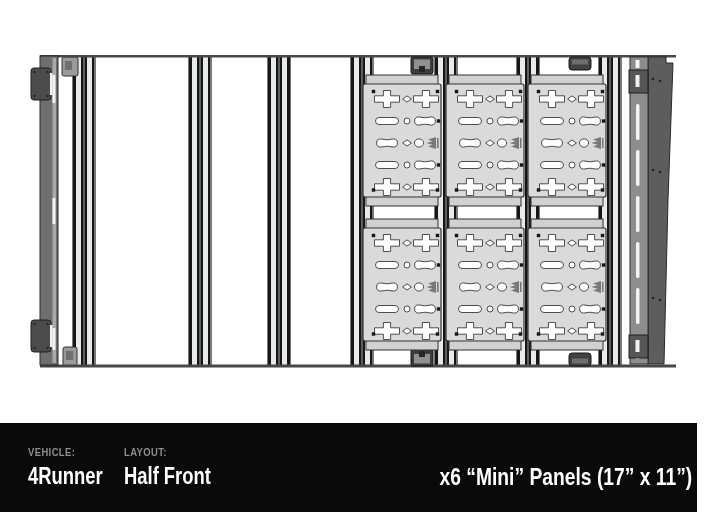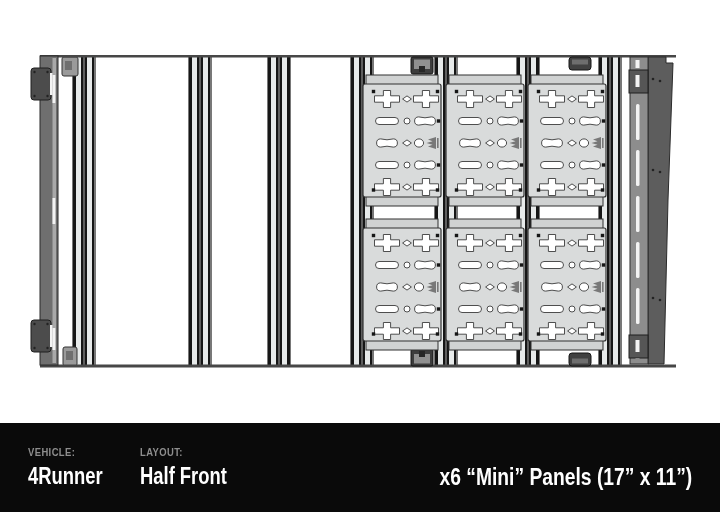--- a/index.html
+++ b/index.html
@@ -1,22 +1,22 @@
 <!DOCTYPE html>
 <html><head>
 <meta charset="utf-8">
 <style>
   html,body{margin:0;padding:0;background:#fff;}
-  .stage{position:relative;width:720px;height:514px;background:#ffffff;overflow:hidden;
-         font-family:"Liberation Sans",sans-serif;}
+  .stage{position:relative;width:656px;height:514px;background:#ffffff;overflow:hidden;
+         font-family:"Liberation Sans",sans-serif;padding-left:41px;}
   #diagram-svg{position:absolute;left:0;top:0;}
   .info-bar{position:absolute;left:0;top:423px;width:720px;height:89px;background:#0a0a0a;}
   .field{position:absolute;top:23px;display:flex;flex-direction:column;gap:6px;}
   .field-vehicle{left:28px;}
-  .field-layout{left:140px;}
+  .field-layout{left:124px;}
   .bar-label{font-size:11.5px;font-weight:bold;color:#8e8e8e;letter-spacing:.5px;
              display:inline-block;transform:scaleX(.82);transform-origin:0 50%;white-space:nowrap;}
   .bar-value{font-size:23px;font-weight:bold;color:#ffffff;line-height:1.05;
              display:inline-block;transform:scaleX(.8);transform-origin:0 50%;white-space:nowrap;}
   .panels-text{position:absolute;top:41px;right:28px;font-size:23.5px;font-weight:bold;color:#ffffff;
              display:inline-block;transform:scaleX(.82);transform-origin:100% 50%;white-space:nowrap;}
 </style>
 </head>
 <body>
 

